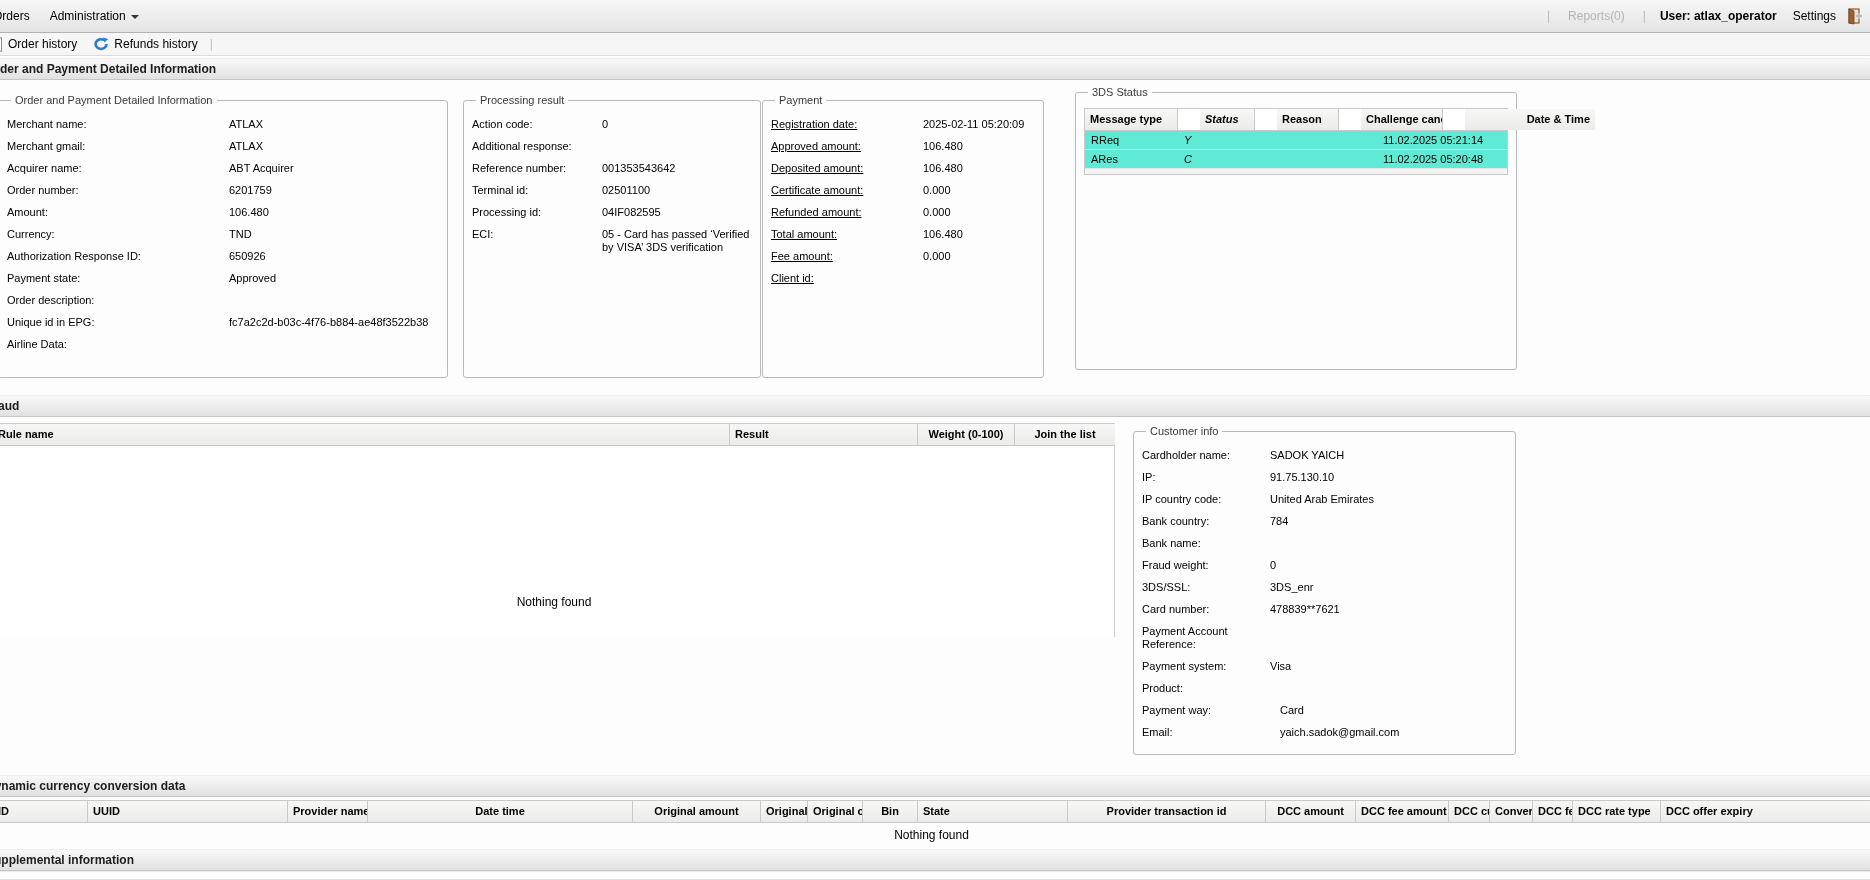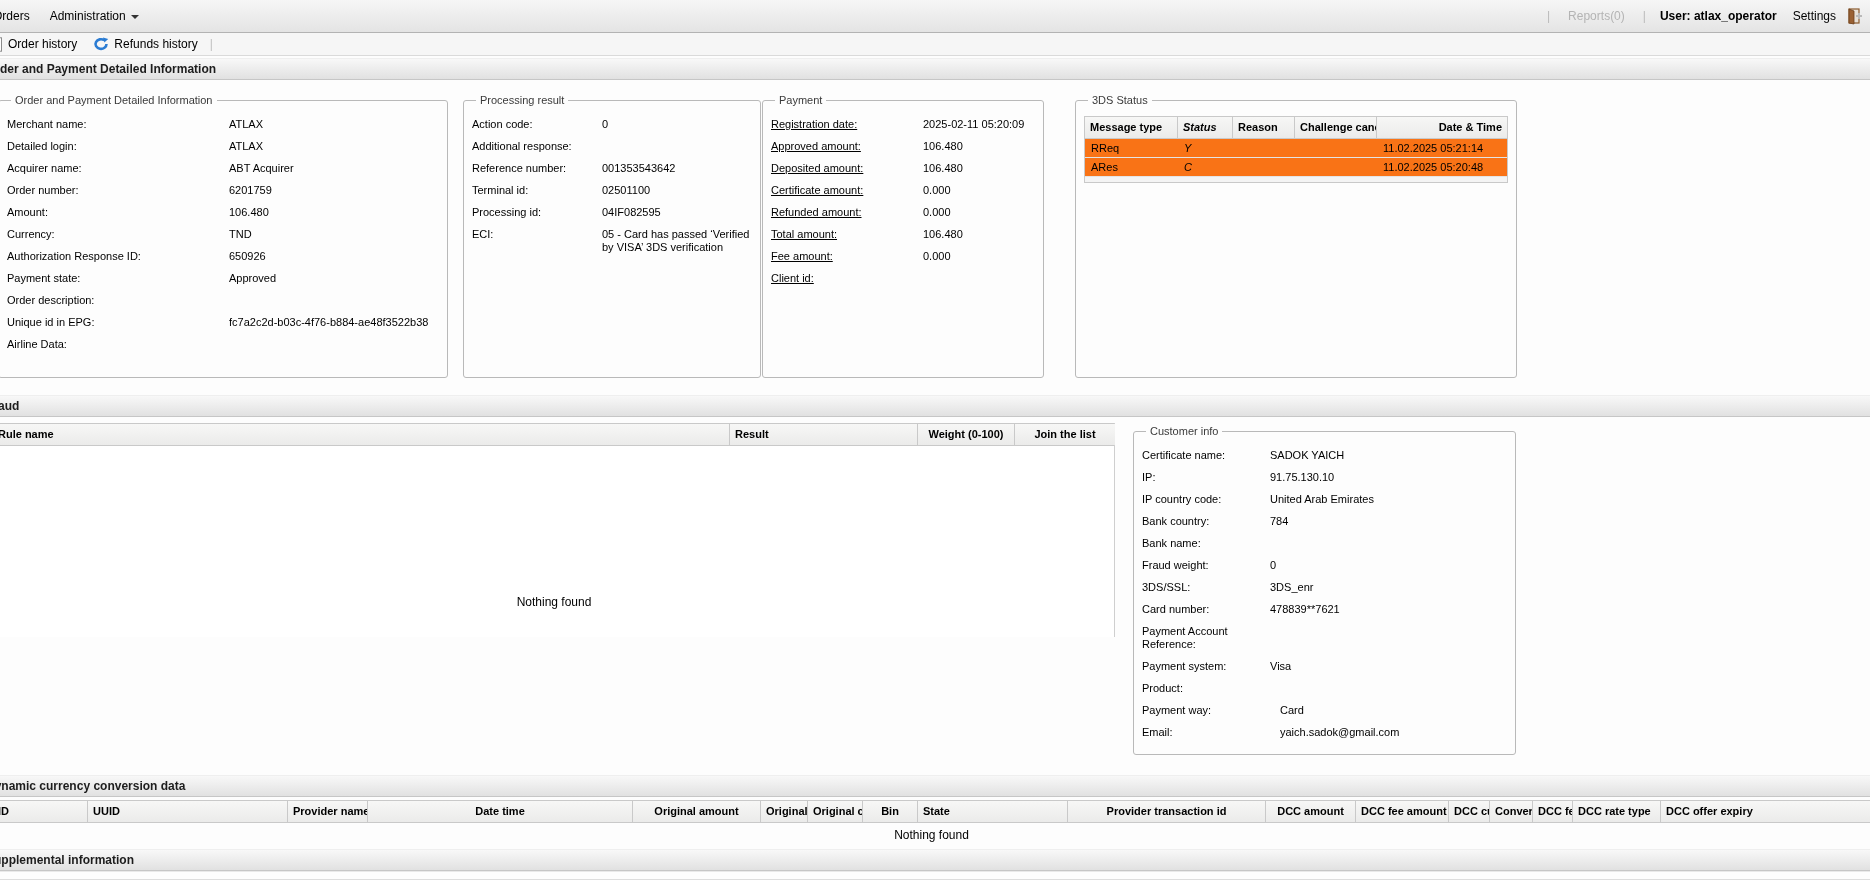--- a/index.html
+++ b/index.html
@@ -70,23 +70,23 @@
     background:linear-gradient(#f7f7f6,#ebebea);
     border-right:1px solid #c9c9c9; font-weight:bold;
     padding:0 5px; line-height:20px; height:21px;
     white-space:nowrap; overflow:hidden; flex:none;
   }
   .hstrip{ display:flex; border-top:1px solid #c9c9c9; border-bottom:1px solid #c9c9c9; background:#f1f1f1; }
   .tcenter{ text-align:center; }
 
   
   .tds-table{ width:424px; border:1px solid #c9c9c9; margin-top:6px; background:#fff; }
-  .tds-head{ display:flex; border-bottom:1px solid #c9c9c9; }
+  .tds-head{ display:flex; border-bottom:1px solid #c9c9c9;gap:22px; }
   .tds-head .hcell{ border-top:none; }
-  .tds-row{ display:flex; border-bottom:1px solid #e4e4e4; height:19px; line-height:18px; background:#f97316; }
+  .tds-row{ display:flex; border-bottom:1px solid #e4e4e4; height:19px; line-height:18px; background:#5eead4; }
   .tds-row .tc{ padding:0 6px; white-space:nowrap; overflow:hidden; flex:none; }
   .c3ds0{ width:93px; } .c3ds1{ width:55px;font-style:italic; } .c3ds2{ width:62px; } .c3ds3{ width:82px; } .c3ds4{ width:130px; }
   .tds-foot{ height:5px; background:#f4f4f4; }
 
   
   .fraud-area{ position:relative; height:358px; background:#fdfdfd; }
   .fraud-table{ position:absolute; left:0; top:6px; width:1122px; height:214px; border-right:1px solid #cfcfcf; background:#fff; }
   .fraud-head{ display:flex; }
   .cfr0{ width:737px; } .cfr1{ width:188px; } .cfr2{ width:97px; } .cfr3{ width:100px; border-right:none; }
   .fraud-empty{ position:absolute; top:172px; left:0; width:1122px; text-align:center; font-size:12px; }
@@ -161,21 +161,21 @@
     <fieldset style="left:5px; top:14px; width:450px; height:284px;" class="w222">
       <legend>Order and Payment Detailed Information</legend>
       <div class="fs-rows">
 
           <div class="frow">
             <span class="fl">Merchant name:</span>
             <span class="fv">ATLAX</span>
           </div>
 
           <div class="frow">
-            <span class="fl">Detailed login:</span>
+            <span class="fl">Merchant gmail:</span>
             <span class="fv">ATLAX</span>
           </div>
 
           <div class="frow">
             <span class="fl">Acquirer name:</span>
             <span class="fv">ABT Acquirer</span>
           </div>
 
           <div class="frow">
             <span class="fl">Order number:</span>
@@ -295,21 +295,21 @@
             <span class="fv">0.000</span>
           </div>
 
           <div class="frow">
             <span class="fl">Client id:</span>
             <span class="fv"></span>
           </div>
         </div>
     </fieldset>
 
-    <fieldset style="left:1082px; top:14px; width:440px; height:284px;">
+    <fieldset style="left:1082px; top:6px; width:440px; height:284px;">
       <legend>3DS Status</legend>
       <div class="tds-table">
         <div class="tds-head">
           <div class="hcell c3ds0">Message type</div>
           <div class="hcell c3ds1">Status</div>
           <div class="hcell c3ds2">Reason</div>
           <div class="hcell c3ds3">Challenge cancel</div>
           <div class="hcell c3ds4" style="border-right:none;text-align:right;">Date &amp; Time</div>
         </div>
         <div>
@@ -346,21 +346,21 @@
         <div class="hcell cfr3 tcenter">Join the list</div>
       </div>
       <div class="fraud-empty">Nothing found</div>
     </div>
 
     <fieldset class="cust-fs w128">
       <legend>Customer info</legend>
       <div class="fs-rows">
 
           <div class="frow">
-            <span class="fl">Certificate name:</span>
+            <span class="fl">Cardholder name:</span>
             <span class="fv">SADOK YAICH</span>
           </div>
 
           <div class="frow">
             <span class="fl">IP:</span>
             <span class="fv">91.75.130.10</span>
           </div>
 
           <div class="frow">
             <span class="fl">IP country code:</span>

